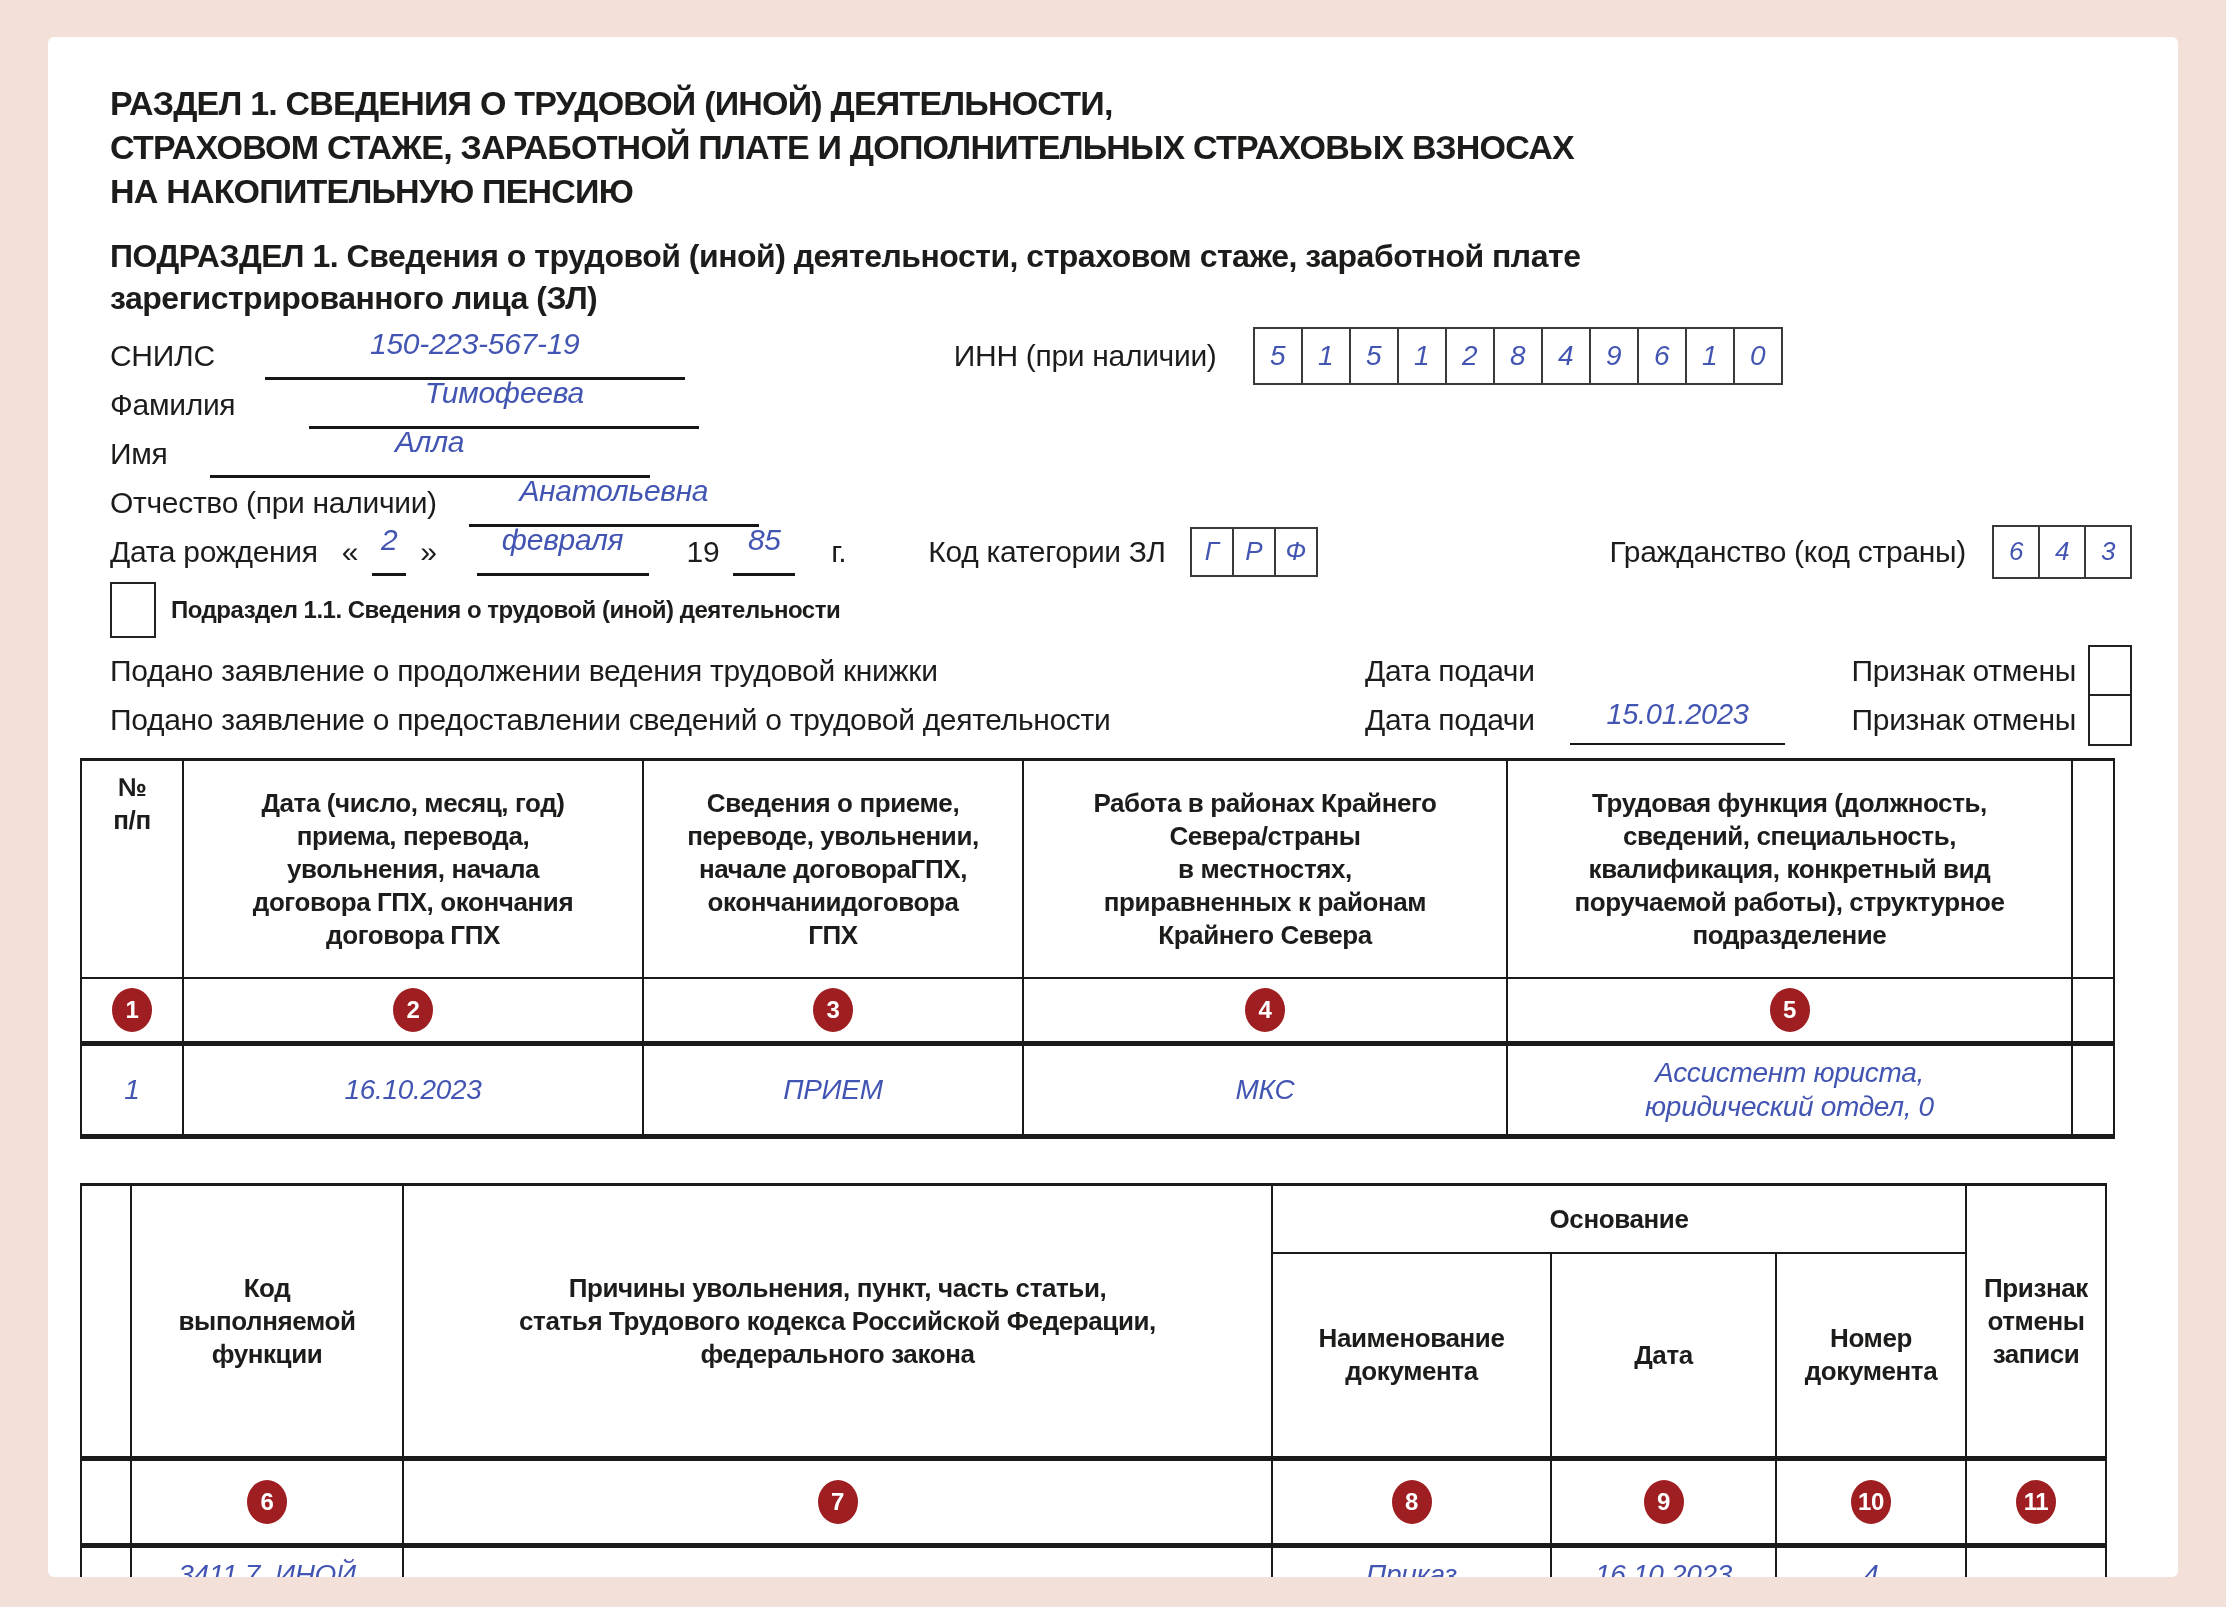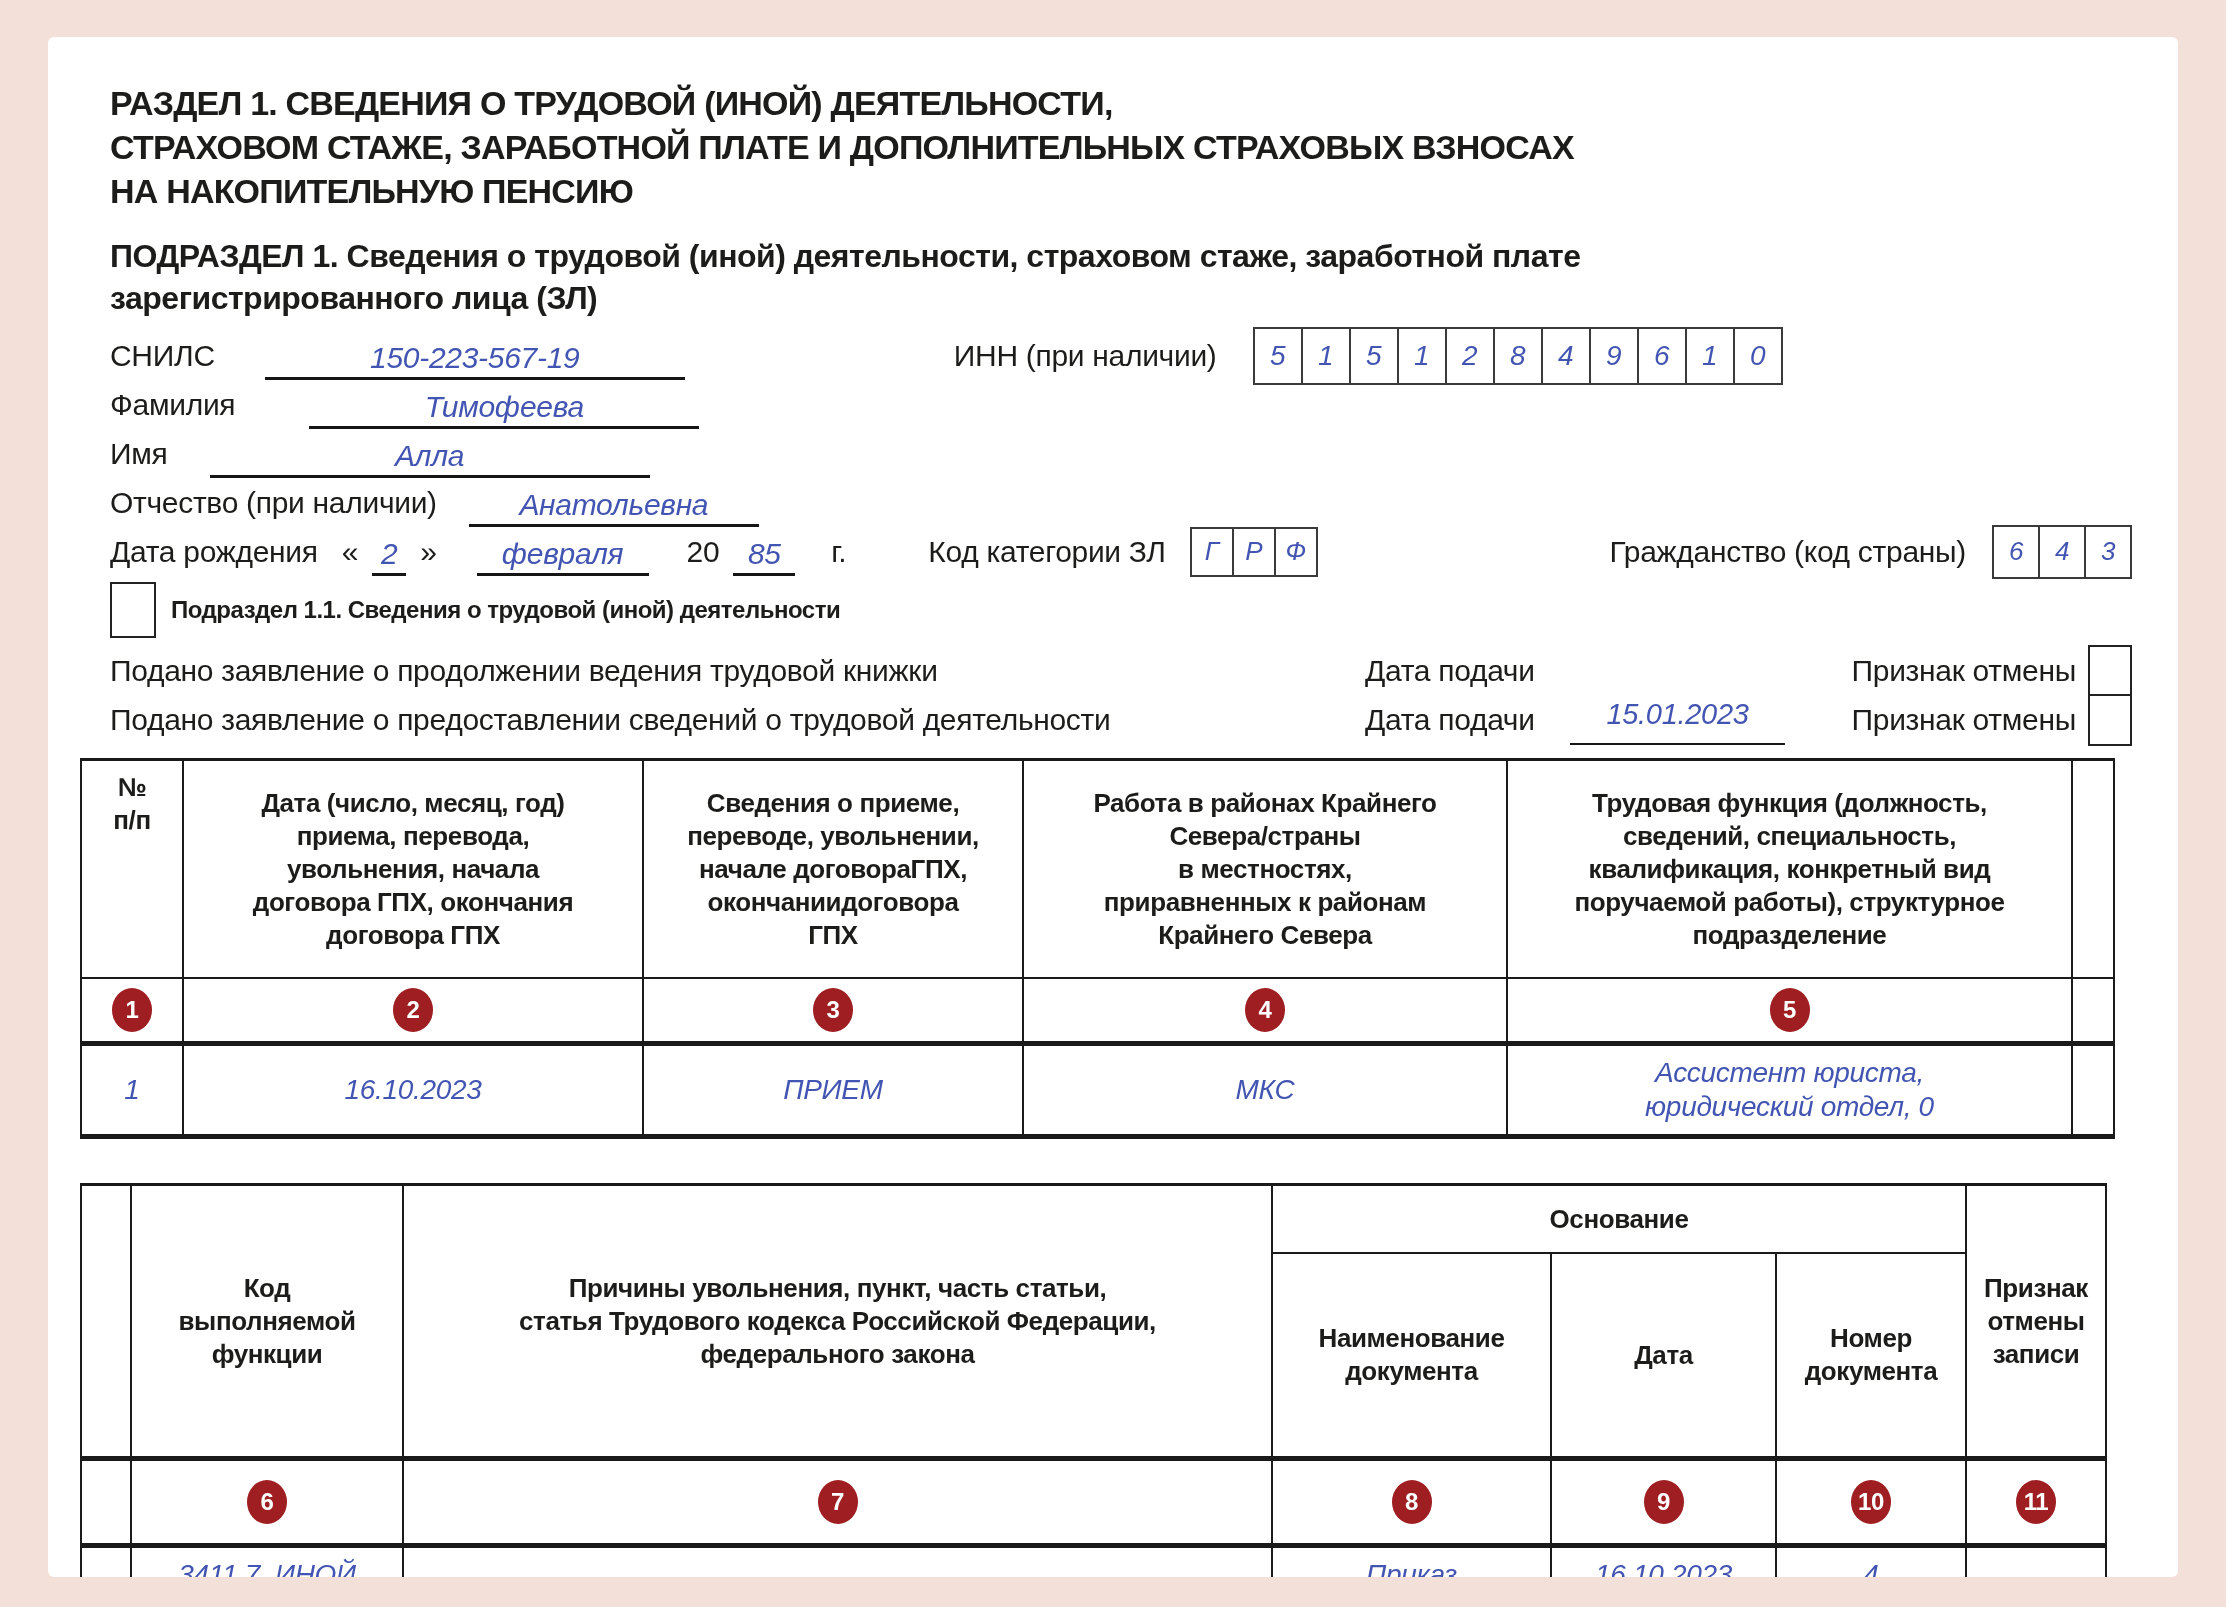--- a/index.html
+++ b/index.html
@@ -19,21 +19,21 @@
   }
   
   .h1{margin:0 0 22px 30px;font-weight:bold;font-size:34px;line-height:44px;letter-spacing:-0.8px;}
   .h2{margin:0 0 12px 30px;font-weight:bold;font-size:32px;line-height:42px;white-space:pre-line;letter-spacing:-0.5px;}
   
   .frow{display:flex;align-items:center;height:49px;margin-left:30px;font-size:30px;gap:14px;}
   .lbl{white-space:nowrap;}
   .uline{
     display:inline-flex;align-items:flex-end;justify-content:center;
     height:42px;border-bottom:3px solid #161616;transform:translateY(3px);
-    padding-bottom:2px;box-sizing:border-box;
+    padding-bottom:16px;box-sizing:border-box;
   }
   .blue{color:#4355b2;font-style:italic;}
   .w420{width:420px;} .w390{width:390px;} .w440{width:440px;} .w290{width:290px;}
   .w30{width:34px;} .w170{width:172px;} .w60{width:62px;}
   
   .boxes{display:inline-flex;}
   .dbox{
     width:46px;height:54px;border:2px solid #3a3a3a;margin-left:-2px;
     display:flex;align-items:center;justify-content:center;
     font-size:28px;font-style:italic;color:#4355b2;background:#fff;
@@ -123,21 +123,21 @@
     <span class="lbl">Отчество (при наличии)</span>
     <span class="uline blue w290" style="margin-left:18px;">Анатольевна</span>
   </div>
 
   <div class="frow">
     <span class="lbl">Дата рождения</span>
     <span class="lbl" style="margin-left:10px;">«</span>
     <span class="uline blue w30">2</span>
     <span class="lbl">»</span>
     <span class="uline blue w170" style="margin-left:26px;">февраля</span>
-    <span class="lbl" style="margin-left:24px;">20</span>
+    <span class="lbl" style="margin-left:24px;">19</span>
     <span class="uline blue w60">85</span>
     <span class="lbl" style="margin-left:22px;">г.</span>
     <span class="lbl" style="margin-left:68px;text-align:right;">Код категории ЗЛ</span>
     <span class="boxes" style="margin-left:10px;">
       <span class="dbox small first">Г</span>
       <span class="dbox small">Р</span>
       <span class="dbox small">Ф</span>
     </span>
     <span class="lbl" style="margin-left:auto;">Гражданство (код страны)</span>
     <span class="boxes" style="margin-left:12px;margin-right:14px;">

